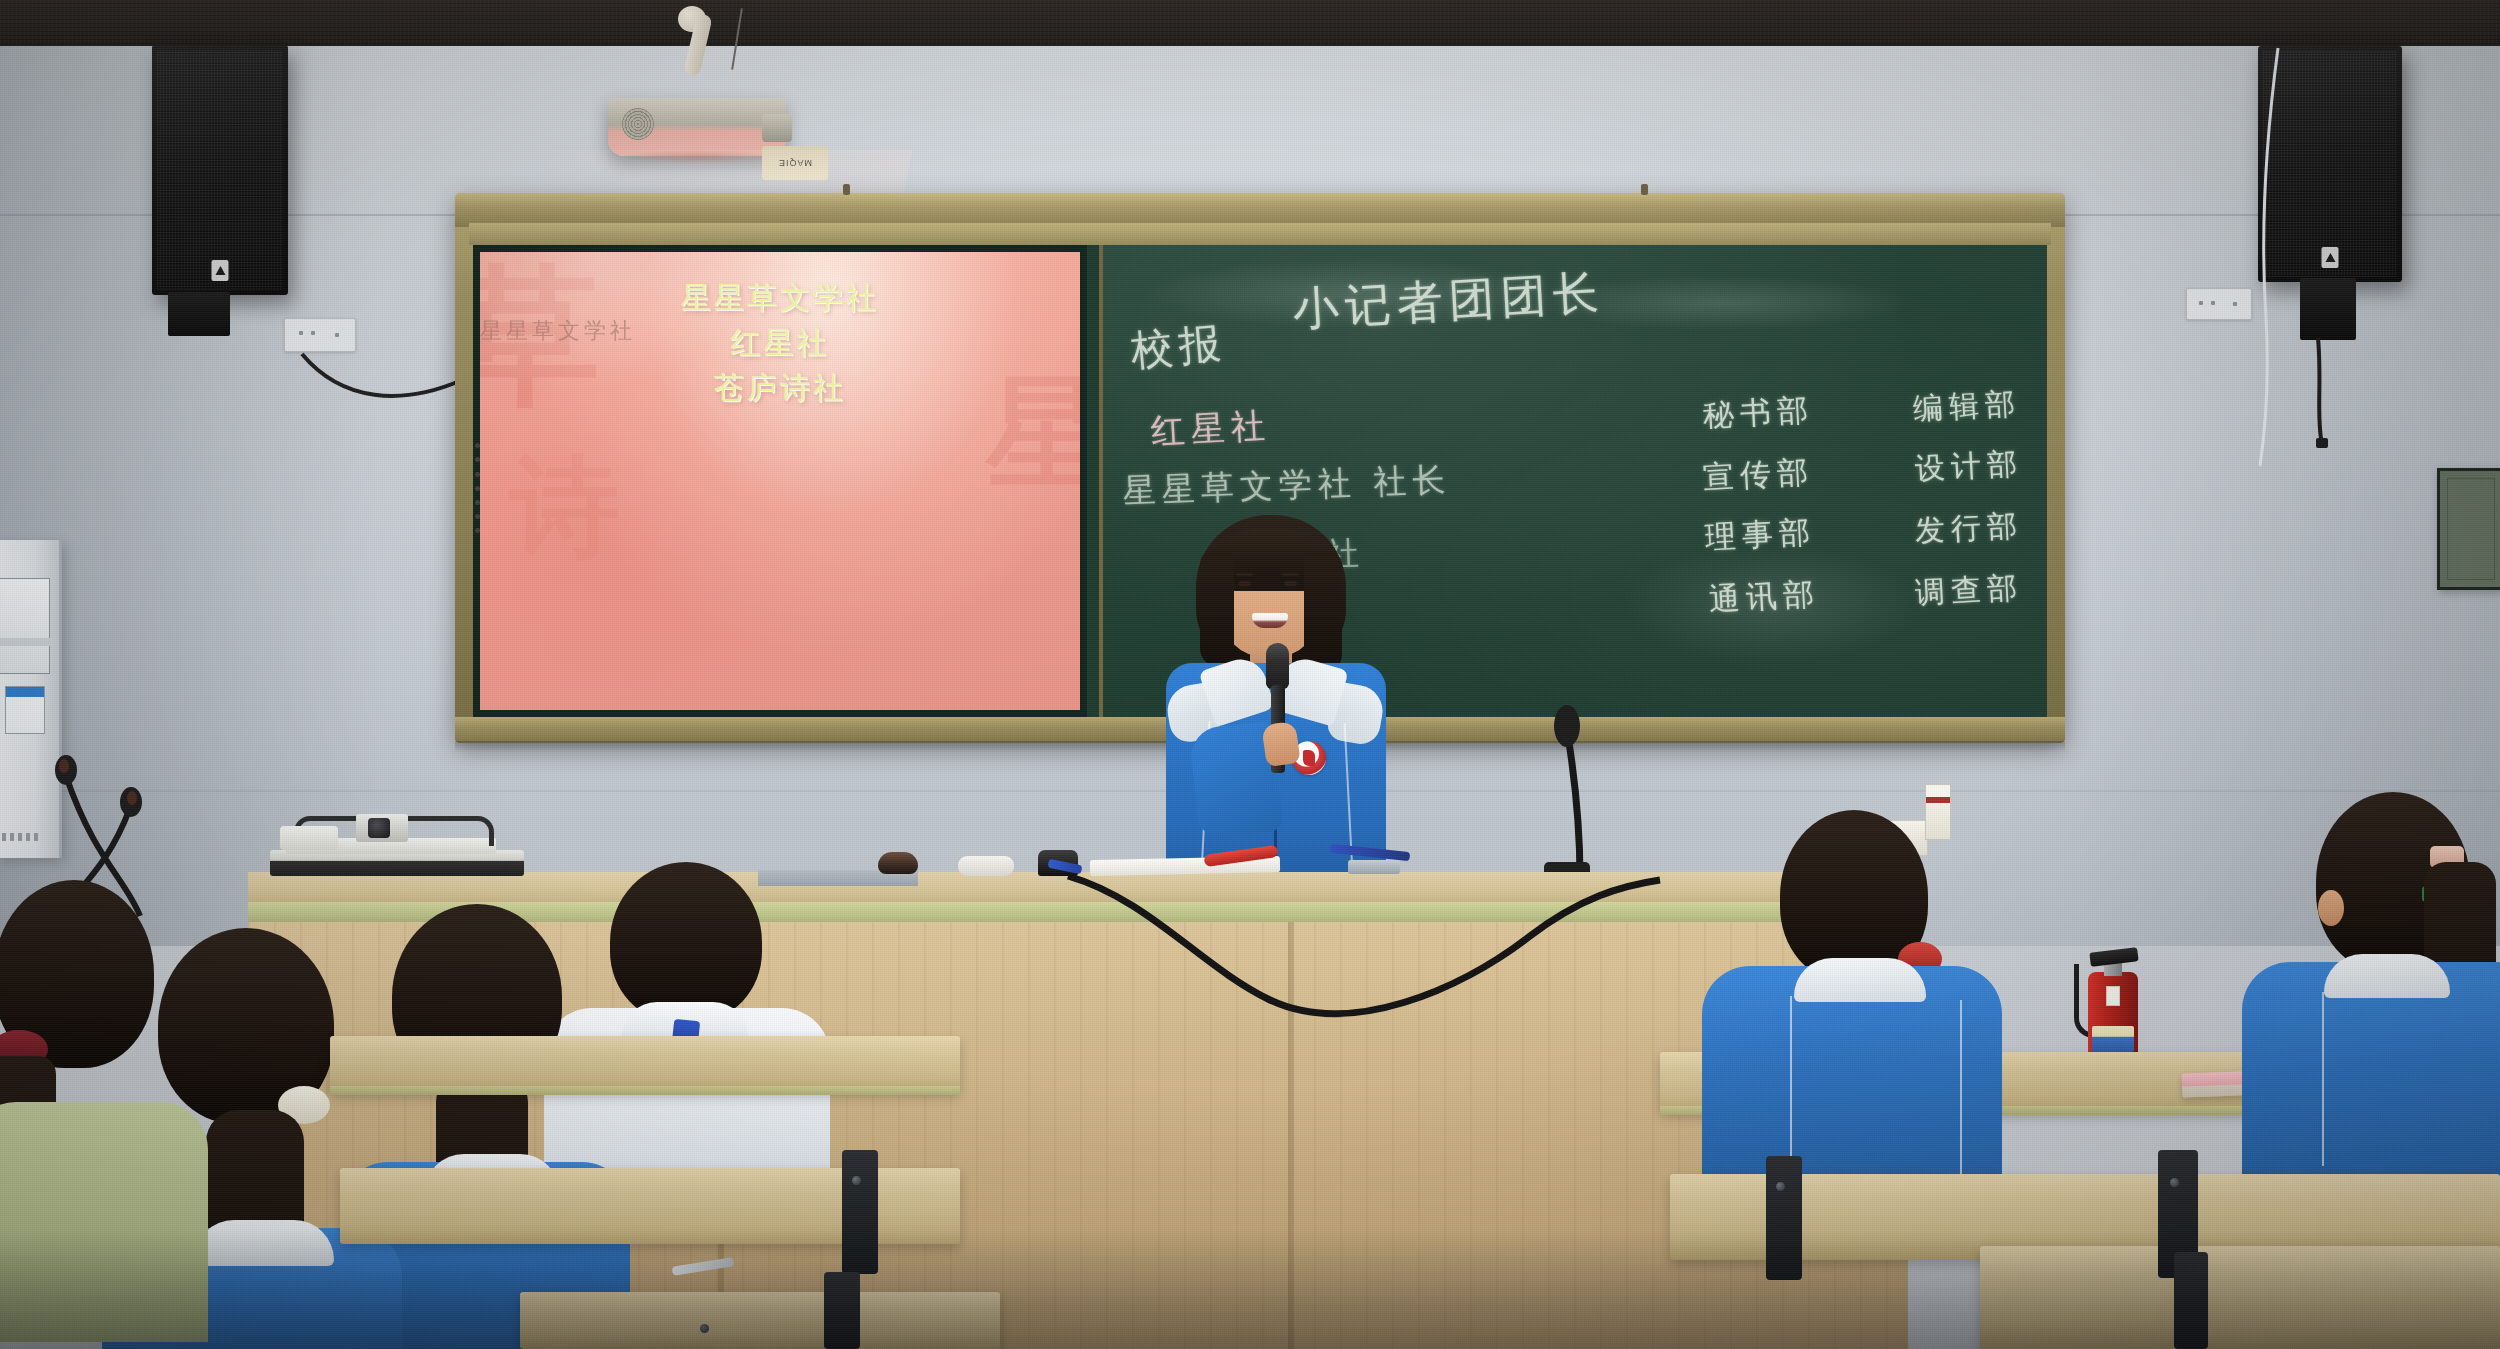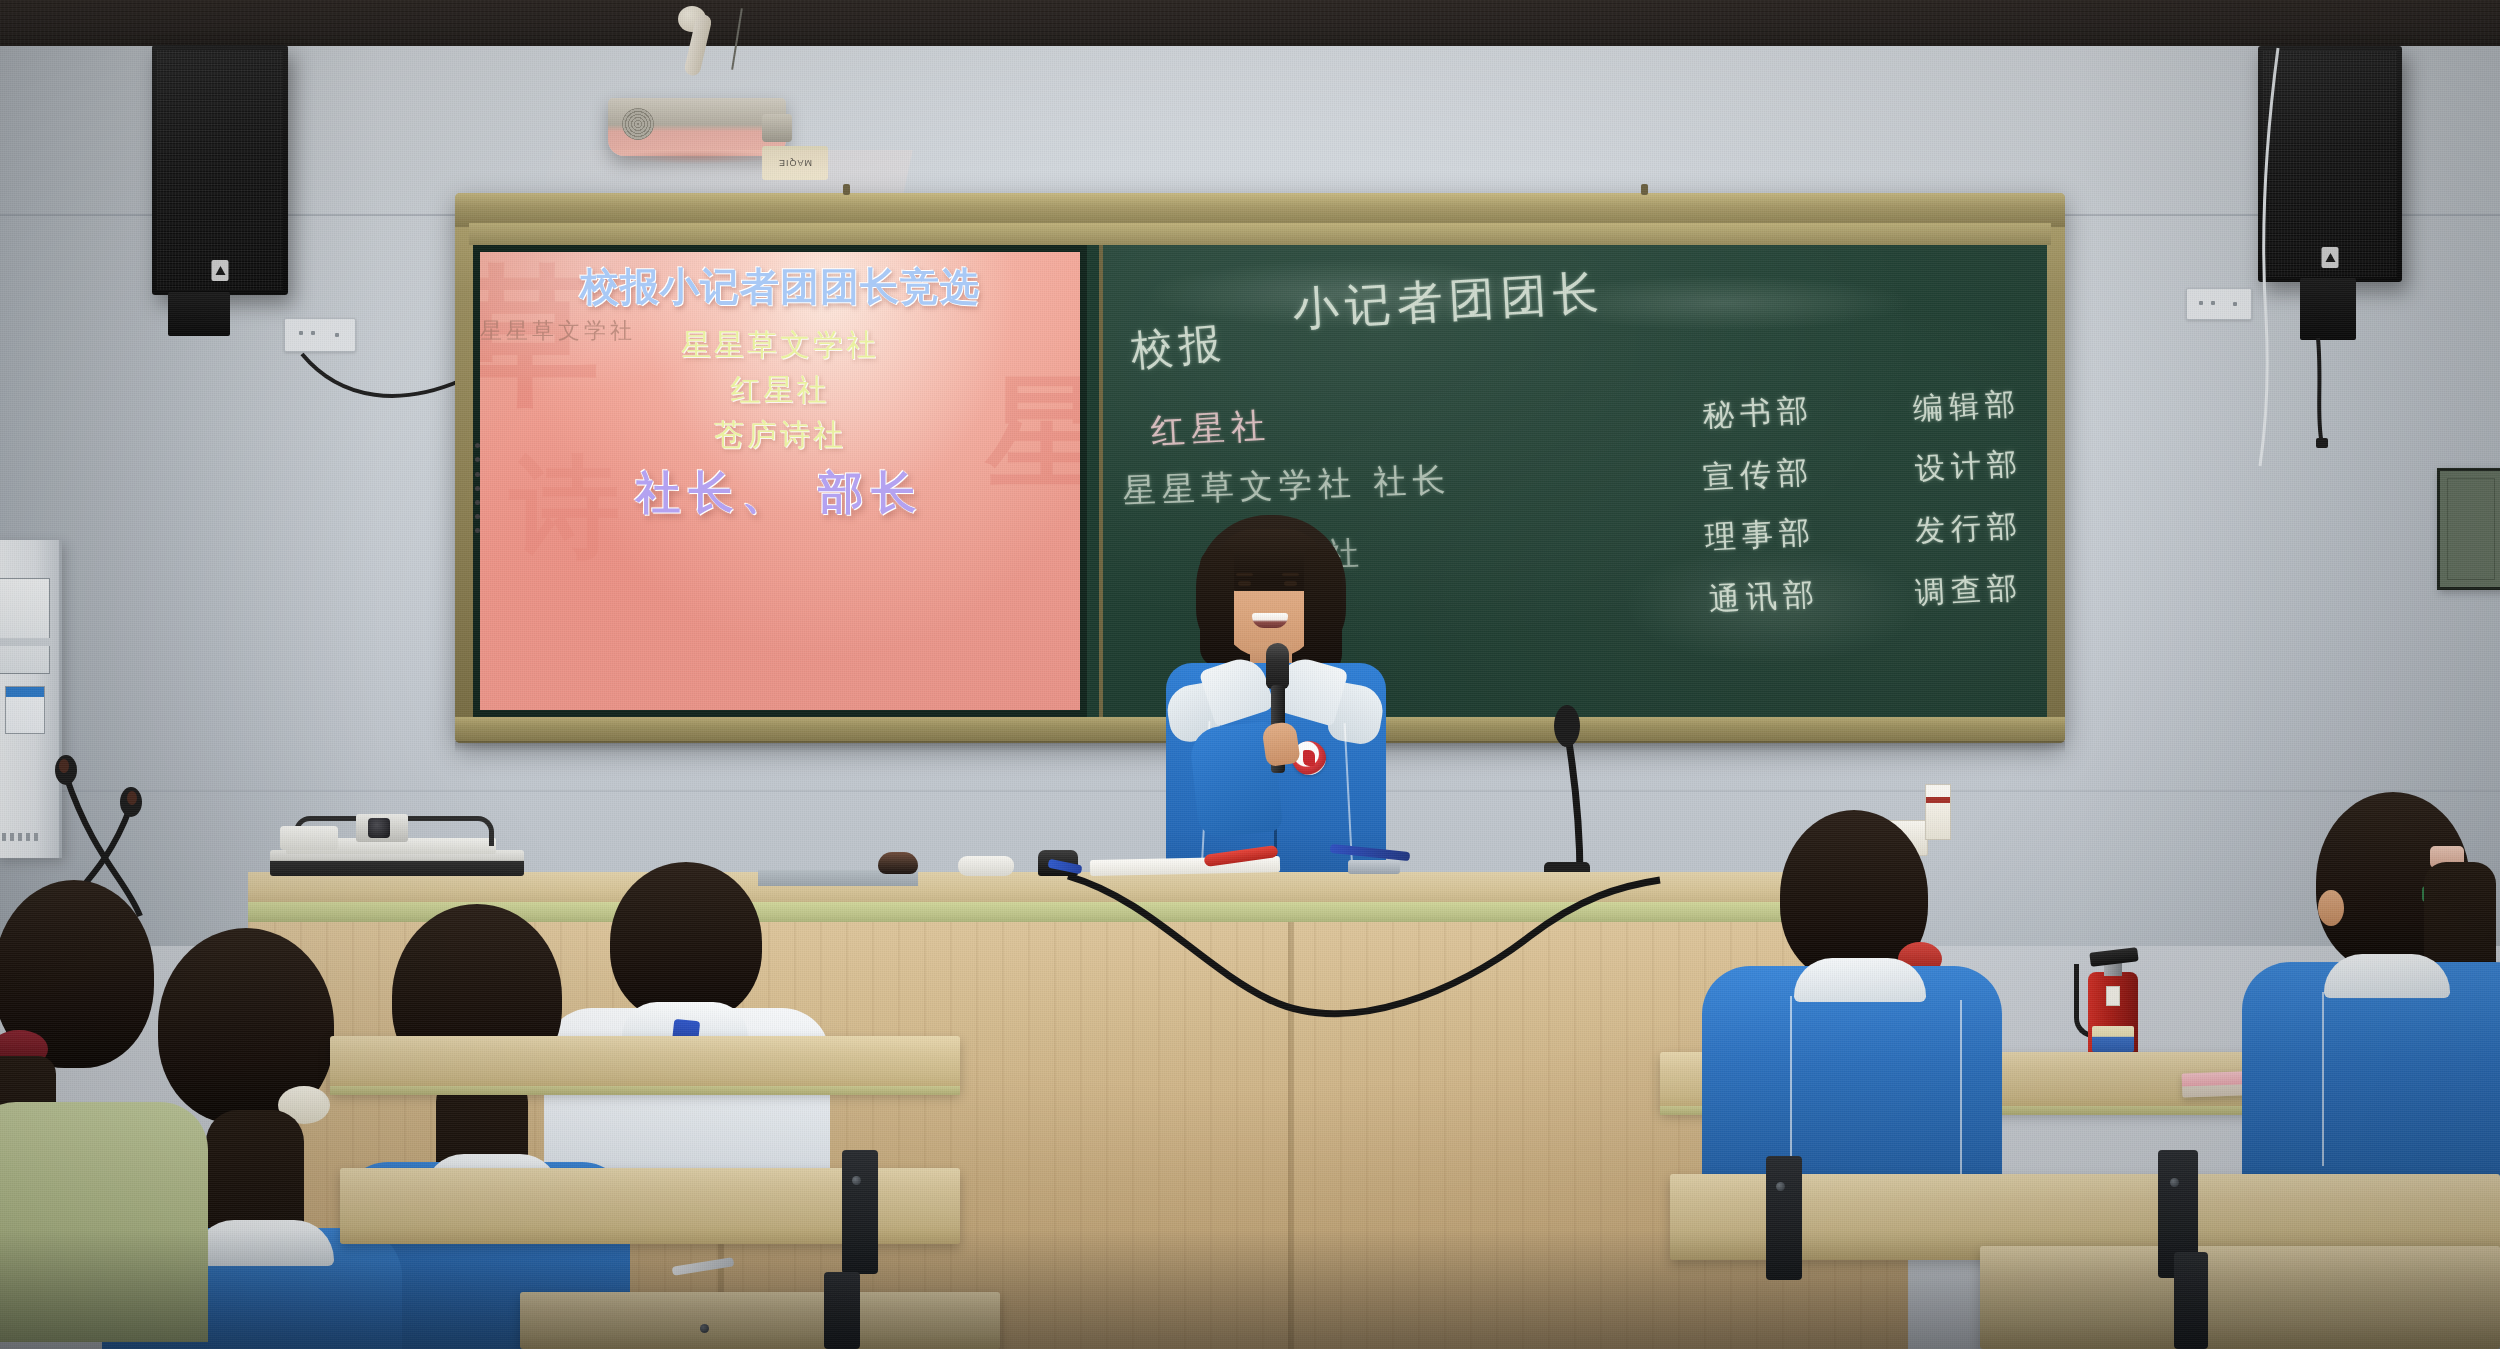--- a/index.html
+++ b/index.html
@@ -717,29 +717,27 @@
     <div class="board-screw" style="left:1186px;"></div>
 
     <div class="board-inner">
 
       <div class="screen-pane">
         <div class="slide">
           <div class="slide-watermark" style="left:-30px;top:8px;">草</div>
           <div class="slide-watermark" style="right:-26px;top:120px;font-size:120px;">星</div>
           <div class="slide-watermark" style="left:30px;top:200px;font-size:110px;opacity:.5;">诗</div>
 
-          <div class="slide-line slide-title">校报小记者团团长竞选</div>
 
           <div class="slide-ghost">星星草文学社</div>
 
           <div class="slide-line slide-sub">星星草文学社</div>
           <div class="slide-line slide-sub s2">红星社</div>
           <div class="slide-line slide-sub s3">苍庐诗社</div>
 
-          <div class="slide-line slide-big">社长、 部长</div>
 
           <div class="slide-glare"></div>
         </div>
         <div class="screen-dots">
           <i></i>
             <i></i>
             <i></i>
             <i></i>
             <i></i>
             <i></i>

